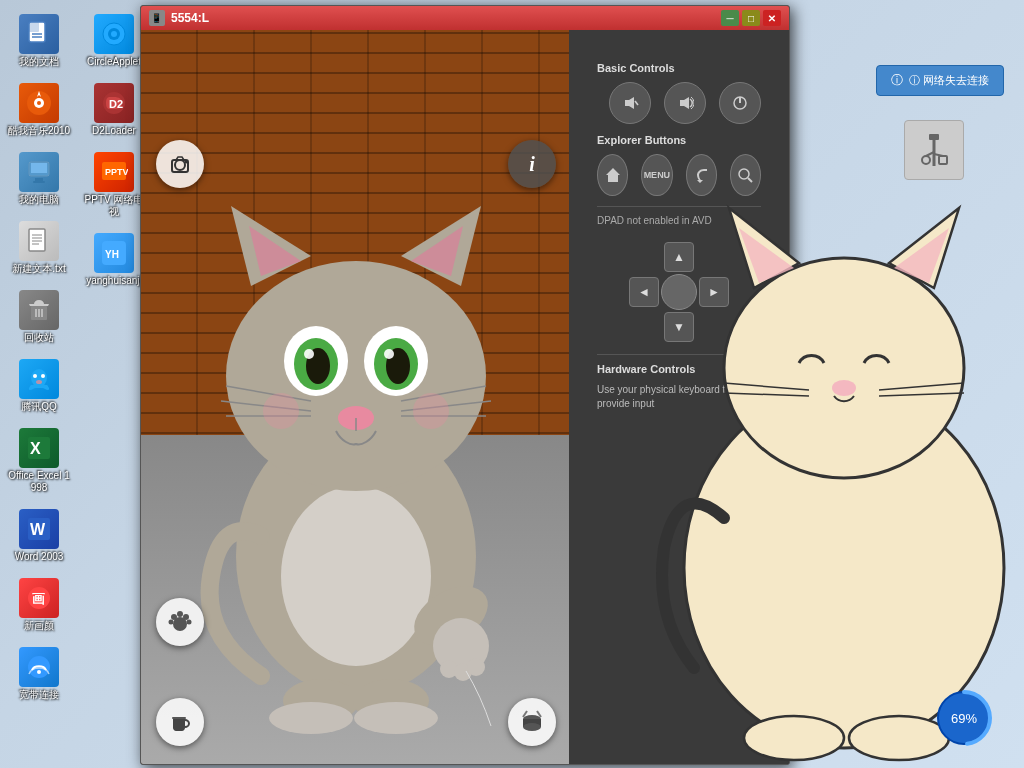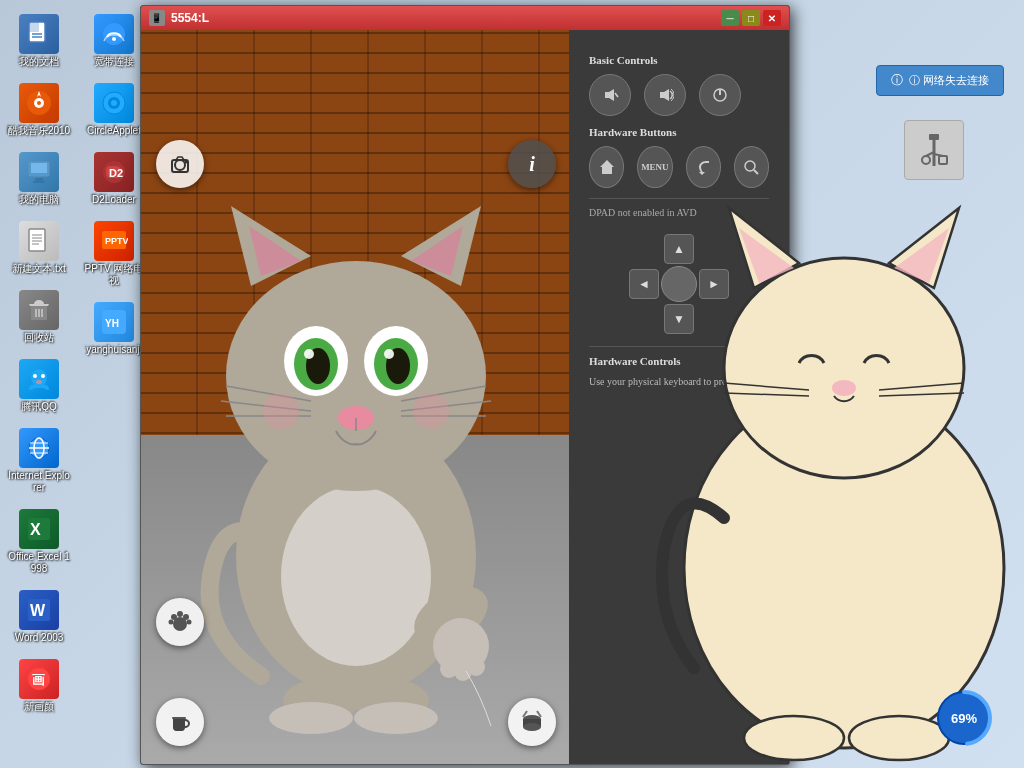--- a/index.html
+++ b/index.html
@@ -235,37 +235,37 @@
     #btn-drum { bottom: 20px; right: 15px; }
 
     
     #controls-panel {
       position: absolute;
       right: 0;
       top: 24px;
       width: 220px;
       height: 736px;
       background: #3a3a3a;
-      padding: 20px;
+      padding: 28px;
       overflow-y: auto;
-      font-family: Liberation Serif, serif;
     }
 
     .ctrl-section-title {
       color: #ddd;
       font-size: 11px;
       font-weight: bold;
       margin-bottom: 8px;
       margin-top: 4px;
     }
 
     .ctrl-buttons-row {
       display: flex;
       gap: 13px;
       margin-bottom: 10px;
+      justify-content: flex-end;
     }
 
     .ctrl-btn {
       width: 42px;
       height: 42px;
       border-radius: 50%;
       background: #555;
       border: 1px solid #777;
       display: flex;
       align-items: center;
@@ -379,21 +379,21 @@
       height: 60px;
     }
 
     .progress-text {
       position: absolute;
       top: 50%;
       left: 50%;
       transform: translate(-50%, -50%);
       color: white;
       font-size: 13px;
-      font-weight: bold;
+      font-weight: normal;
     }
 
     
     .fat-cat-svg {
       position: absolute;
       bottom: 0;
       right: 0;
       width: 380px;
       height: 600px;
     }
@@ -475,32 +475,20 @@
             <ellipse cx="14" cy="13" rx="8" ry="9" fill="#1da8f5"></ellipse>
             <circle cx="10" cy="11" r="2" fill="white"></circle>
             <circle cx="18" cy="11" r="2" fill="white"></circle>
             <ellipse cx="14" cy="17" rx="3" ry="2" fill="#ff8888" opacity="0.7"></ellipse>
             <path d="M6 20 C4 22 3 25 5 25 C7 25 9 23 11 23 L17 23 C19 23 21 25 23 25 C25 25 24 22 22 20" fill="#1da8f5"></path>
           </svg>
       </div>
       <span class="icon-label">腾讯QQ</span>
     </div>
 
-    <div class="icon-item">
-      <div class="icon-img icon-ie">
-        <svg width="28" height="28" viewBox="0 0 28 28">
-            <circle cx="14" cy="14" r="10" fill="#3399ff" stroke="#0066cc" stroke-width="1"></circle>
-            <ellipse cx="14" cy="14" rx="5" ry="10" fill="none" stroke="#fff" stroke-width="1.5"></ellipse>
-            <line x1="4" y1="14" x2="24" y2="14" stroke="#fff" stroke-width="1.5"></line>
-            <line x1="5" y1="9" x2="23" y2="9" stroke="#fff" stroke-width="1"></line>
-            <line x1="5" y1="19" x2="23" y2="19" stroke="#fff" stroke-width="1"></line>
-          </svg>
-      </div>
-      <span class="icon-label">Internet Explorer</span>
-    </div>
 
     <div class="icon-item">
       <div class="icon-img icon-excel">
         <svg width="28" height="28" viewBox="0 0 28 28">
             <rect x="3" y="3" width="22" height="22" rx="2" fill="#1d7a3a"></rect>
             <text x="5" y="20" font-size="16" fill="white" font-weight="bold" font-family="Arial">X</text>
           </svg>
       </div>
       <span class="icon-label">Office Excel 1998</span>
     </div>
@@ -720,21 +708,21 @@
             </svg>
         </div>
         <div class="ctrl-btn" title="Power">
           <svg width="18" height="18" viewBox="0 0 18 18">
               <circle cx="9" cy="9" r="6" fill="none" stroke="#ccc" stroke-width="1.5"></circle>
               <line x1="9" y1="3" x2="9" y2="9" stroke="#ccc" stroke-width="2"></line>
             </svg>
         </div>
       </div>
 
-      <div class="ctrl-section-title">Hardware Buttons</div>
+      <div class="ctrl-section-title">Explorer Buttons</div>
       <div class="ctrl-buttons-row">
         <div class="ctrl-btn" title="Home">
           <svg width="18" height="18" viewBox="0 0 18 18">
               <polygon points="9,2 2,9 4,9 4,16 14,16 14,9 16,9" fill="#ccc"></polygon>
             </svg>
         </div>
         <div class="ctrl-btn" title="Menu" style="font-size: 9px; color: #ccc; font-weight: bold;">MENU</div>
         <div class="ctrl-btn" title="Back">
           <svg width="18" height="18" viewBox="0 0 18 18">
               <path d="M12 3 C8 3 5 6 5 9 C5 12 7 14 7 14 L5 14 L8 17 L11 14 L9 14 C9 14 7 12.5 7 9 C7 7 9 5 12 5 L15 5 L15 3 Z" fill="#ccc"></path>

